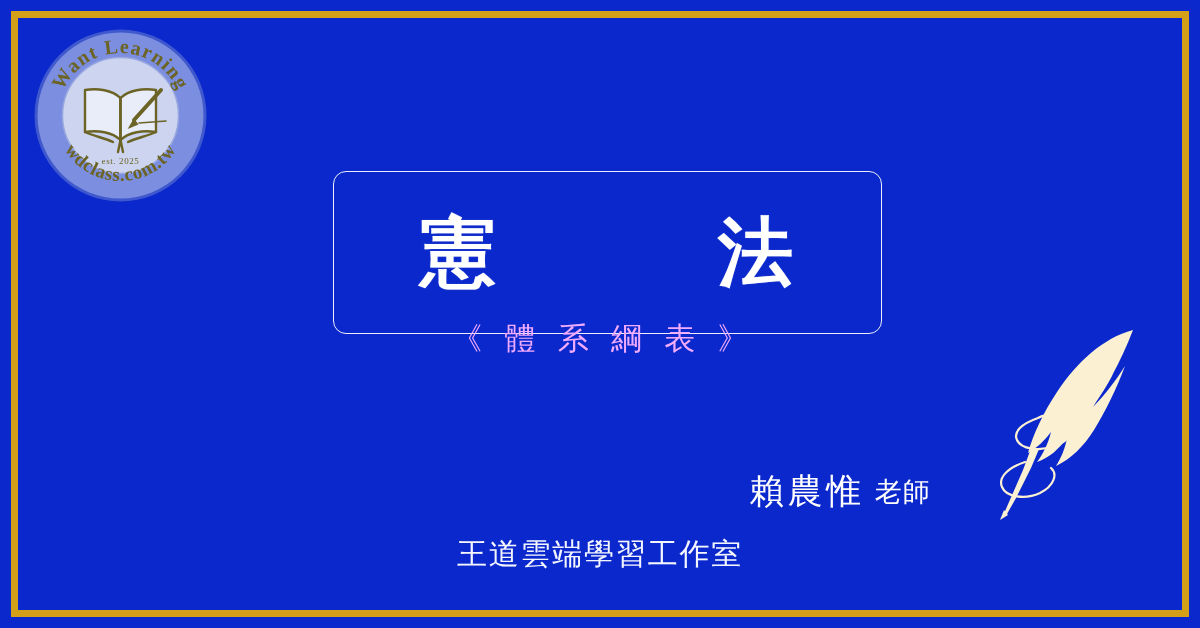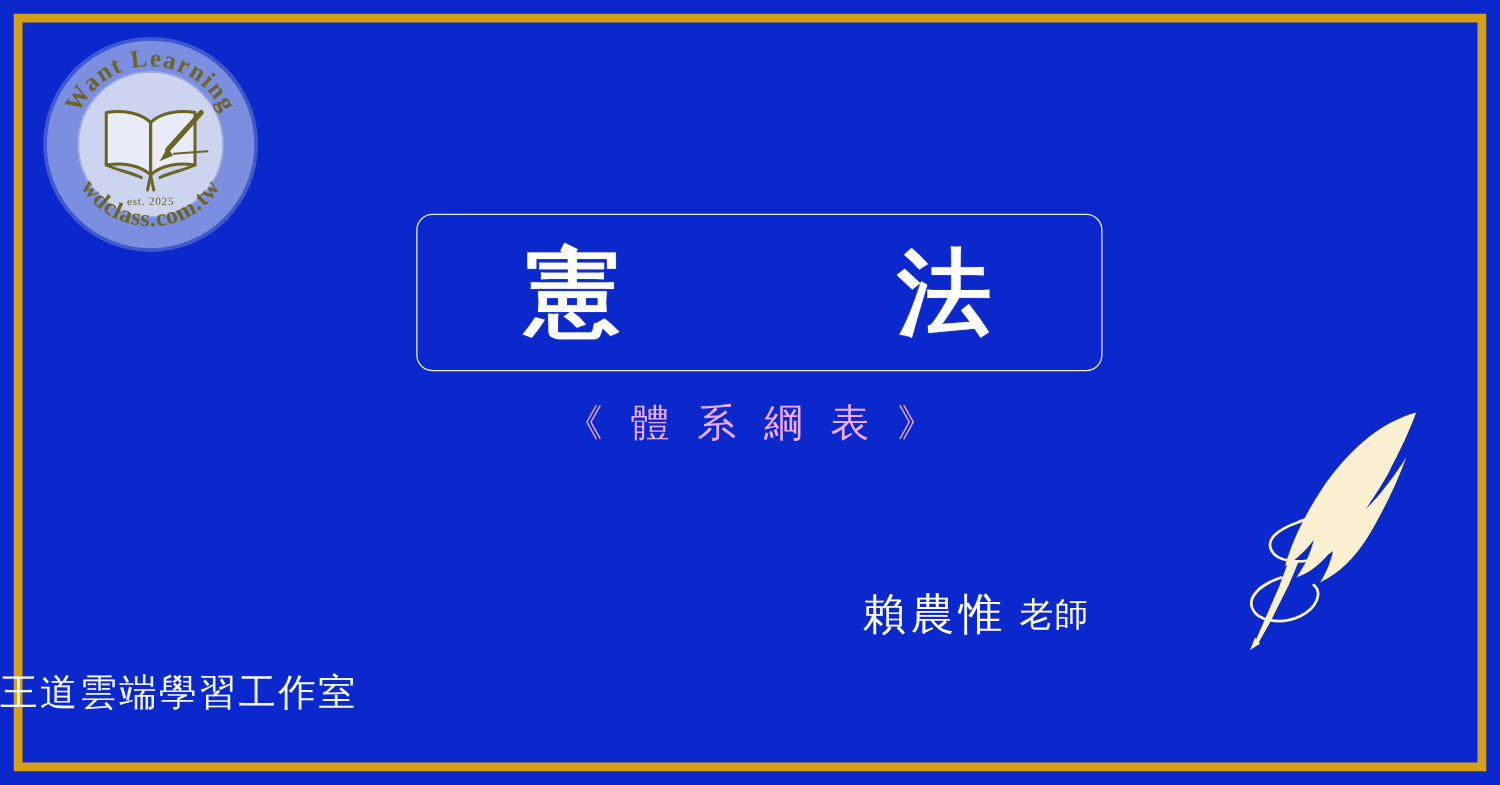--- a/index.html
+++ b/index.html
@@ -39,21 +39,21 @@
     height: 175px;
   }
   .logo svg { display: block; width: 175px; height: 175px; }
 
   
   .title-box {
     position: absolute;
     left: 333px;
     top: 171px;
     width: 549px;
-    height: 126px;
+    height: 163px;
     border: 1.6px solid rgba(255,255,255,0.92);
     border-radius: 13px;
     box-sizing: border-box;
     display: flex;
     align-items: center;
     justify-content: center;
   }
   .title-text {
     color: #ffffff;
     font-size: 75px;
@@ -88,21 +88,21 @@
     height: 200px;
   }
   .quill svg { display: block; width: 165px; height: 200px; }
 
   
   .instructor {
     position: absolute;
     left: 690px;
     top: 468px;
     width: 300px;
-    text-align: left;
+    text-align: center;
     color: #FFFFFF;
     white-space: nowrap;
     font-family: "DejaVu Serif", "Liberation Serif", serif;
   }
   .instructor-name {
     font-size: 35px;
     letter-spacing: 0.10em;
     vertical-align: middle;
   }
   .instructor-role {
@@ -111,21 +111,21 @@
     margin-left: 10px;
     vertical-align: middle;
   }
 
   
   .studio {
     position: absolute;
     left: 0;
     right: 0;
     top: 534px;
-    text-align: left;
+    text-align: center;
     color: #F4F6FF;
     font-size: 30px;
     letter-spacing: 0.06em;
     font-family: "DejaVu Serif", "Liberation Serif", serif;
   }
 </style>
 </head>
 <body>
 
 <div class="slide">

